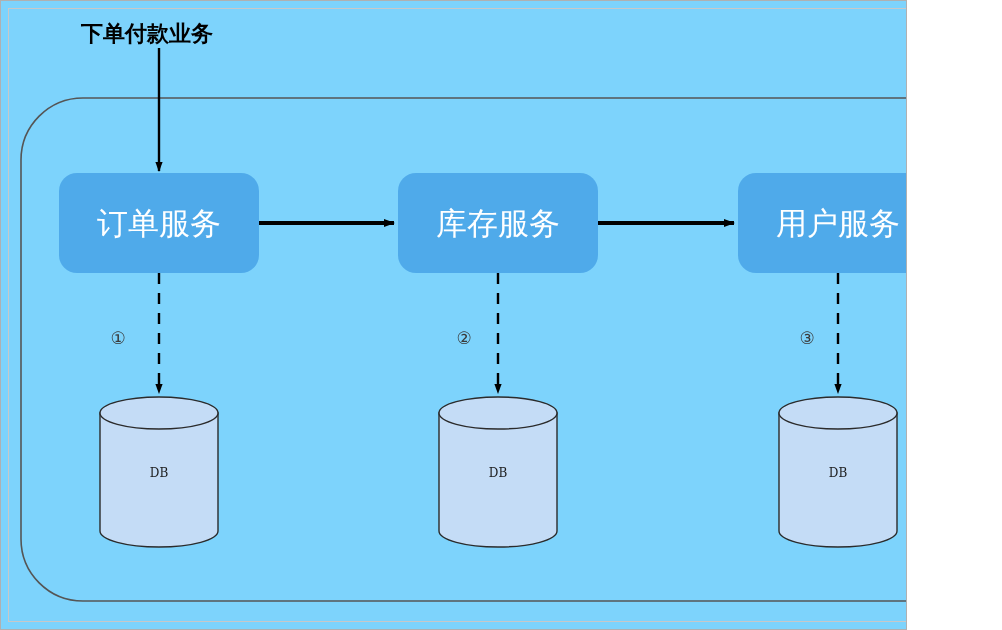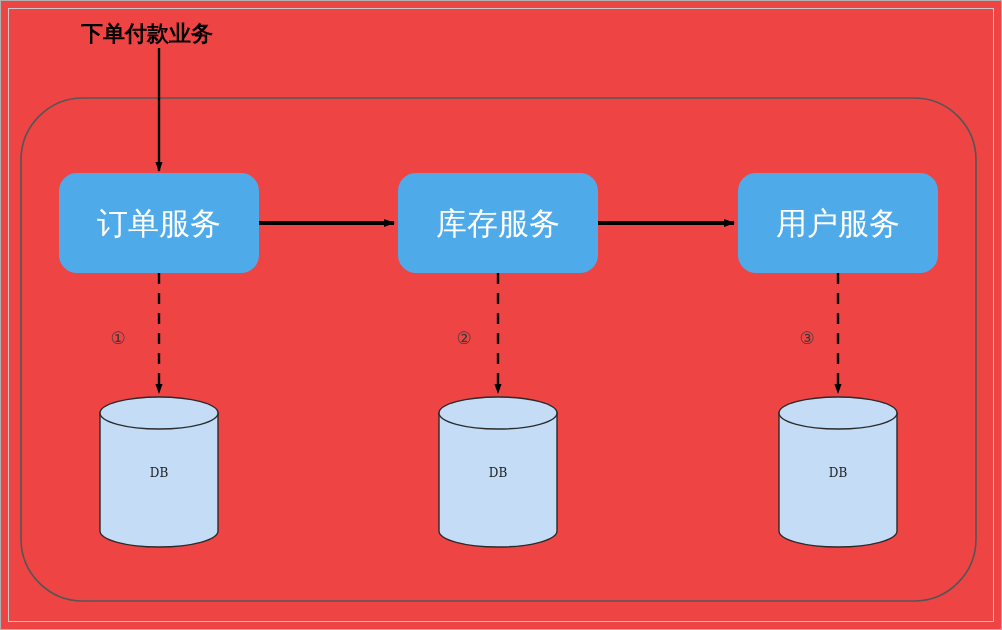--- a/index.html
+++ b/index.html
@@ -5,23 +5,23 @@
   html, body {
     margin: 0;
     padding: 0;
     background: #ffffff;
   }
   body {
     font-family: "Liberation Sans", "DejaVu Sans", sans-serif;
   }
   #canvas {
     position: relative;
-    width: 1002px;
+    width: 907px;
     height: 630px;
-    background: #ef4444;
+    background: #7dd3fc;
     box-sizing: border-box;
     border: 1px solid #b0b0b0;
     overflow: hidden;
   }
   
   .image-frame {
     position: absolute;
     left: 7px;
     top: 7px;
     width: 986px;

